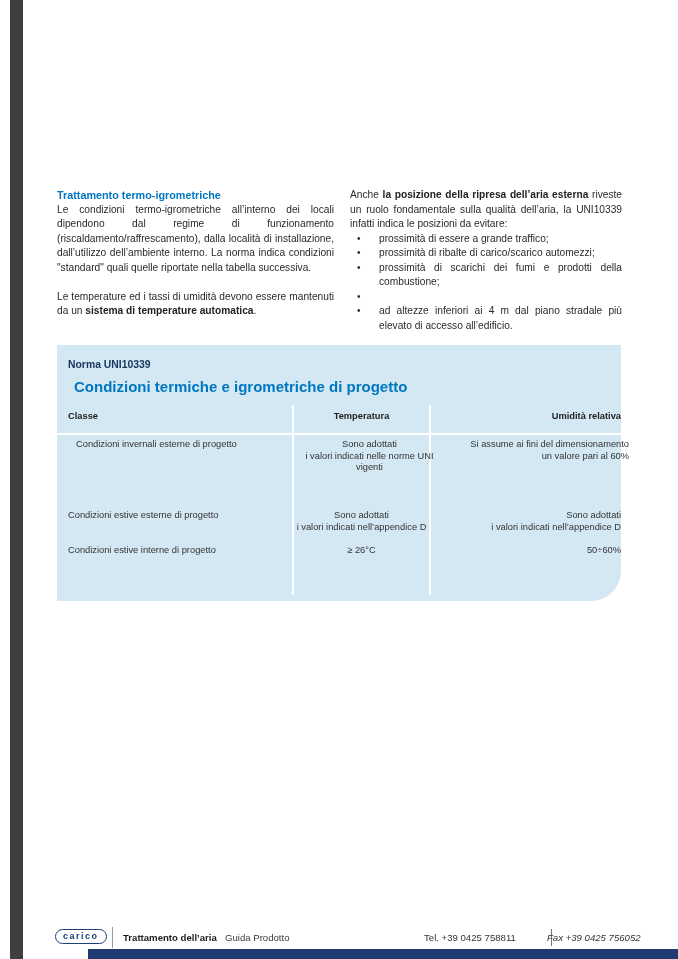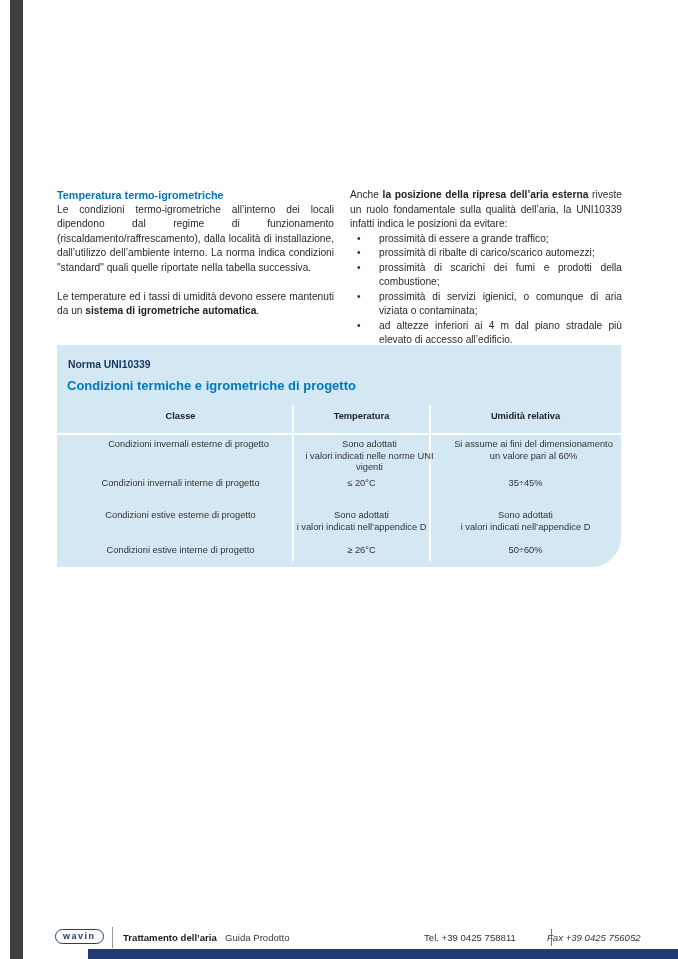--- a/index.html
+++ b/index.html
@@ -26,40 +26,40 @@
     margin-bottom:0px;
   }
   .spacer { height:14.5px; }
   b.inline { font-weight:bold; color:#222; }
   .bullets { margin-top:0; }
   .bullet { display:flex; }
   .bullet .marker { width:29px; flex:0 0 29px; text-align:left; padding-left:7px; }
   .bullet .btext { flex:1; text-align:justify; }
   
   .norma-table {
-    position:absolute; left:57px; top:345px; width:564px; height:222px;
+    position:absolute; left:57px; top:345px; width:564px; height:256px;
     background:#d3e8f3;
     border-bottom-right-radius:30px;
   }
   .tbl-title1 {
     position:absolute; left:11px; top:14px;
     font-size:10.4px; font-weight:bold; color:#17365d;
   }
   .tbl-title2 {
-    position:absolute; left:10px; top:33px;
-    font-size:13px; font-weight:bold; color:#0077c0;
+    position:absolute; left:17px; top:33px;
+    font-size:15px; font-weight:bold; color:#0077c0;
   }
   .v-sep { position:absolute; top:60px; bottom:6px; width:2px; background:#ffffff; }
   .v-sep1 { left:235px; }
   .v-sep2 { left:372px; }
   .h-rule { position:absolute; left:0; top:88px; width:100%; height:2px; background:#ffffff; }
   .t-row { position:absolute; left:0; width:100%; display:flex; font-size:9.3px; line-height:11.5px; color:#333; }
-  .t-c1 { flex:0 0 236px; padding-left:11px; text-align:center; }
+  .t-c1 { flex:0 0 236px; padding-left:11px; text-align:left; }
   .t-c2 { flex:0 0 137px; text-align:center; }
-  .t-c3 { flex:0 0 191px; text-align:center; }
+  .t-c3 { flex:0 0 191px; text-align:right; }
   .t-head { top:66px; font-weight:bold; color:#222; }
   .row1 { top:94px;margin-left:8px; }
   .row2 { top:133px; }
   .row3 { top:165px; }
   .row4 { top:200px; }
   .cell-line { display:block; }
   
   .footer { position:absolute; left:0; top:926px; width:678px; height:24px; font-size:9.6px; color:#222; }
   .pg-num { position:absolute; left:24px; top:24px; font-weight:normal;margin-top:12px; }
   .logo {
@@ -78,44 +78,43 @@
     position:absolute; left:88px; top:949px; width:590px; height:10px;
     background:#203b72;
   }
 </style>
 </head>
 <body>
 
 <div class="scan-edge"></div>
 
 <div class="col col-left">
-  <div class="heading">Temperatura termo-igrometriche</div>
+  <div class="heading">Trattamento termo-igrometriche</div>
   <p><span>Le condizioni termo-igrometriche all’interno dei locali dipendono dal regime di funzionamento (riscaldamento/raffrescamento), dalla località di installazione, dall’utilizzo dell’ambiente interno. La norma indica condizioni "standard" quali quelle riportate nella tabella successiva.</span></p>
   <div class="spacer"></div>
-  <p><span>Le temperature ed i tassi di umidità devono essere mantenuti da un </span><b class="inline">sistema di igrometriche automatica</b><span>.</span></p>
+  <p><span>Le temperature ed i tassi di umidità devono essere mantenuti da un </span><b class="inline">sistema di temperature automatica</b><span>.</span></p>
 </div>
 
 <div class="col col-right">
   <p><span>Anche </span><b class="inline">la posizione della ripresa dell’aria esterna</b><span> riveste un ruolo fondamentale sulla qualità dell’aria, la UNI10339 infatti indica le posizioni da evitare:</span></p>
   <div class="bullets">
     <div class="bullet">
       <span class="marker">•</span>
       <span class="btext">prossimità di essere a grande traffico;</span>
     </div>
     <div class="bullet">
       <span class="marker">•</span>
       <span class="btext">prossimità di ribalte di carico/scarico automezzi;</span>
     </div>
     <div class="bullet">
       <span class="marker">•</span>
       <span class="btext">prossimità di scarichi dei fumi e prodotti della combustione;</span>
     </div>
     <div class="bullet">
       <span class="marker">•</span>
-      <span class="btext">prossimità di servizi igienici, o comunque di aria viziata o contaminata;</span>
     </div>
     <div class="bullet">
       <span class="marker">•</span>
       <span class="btext">ad altezze inferiori ai 4 m dal piano stradale più elevato di accesso all’edificio.</span>
     </div>
   </div>
 </div>
 
 <div class="norma-table">
   <div class="tbl-title1">Norma UNI10339</div>
@@ -136,29 +135,20 @@
     <div class="t-c2">
       <span class="cell-line">Sono adottati</span>
       <span class="cell-line">i valori indicati nelle norme UNI vigenti</span>
     </div>
     <div class="t-c3">
       <span class="cell-line">Si assume ai fini del dimensionamento</span>
       <span class="cell-line">un valore pari al 60%</span>
     </div>
   </div>
 
-  <div class="t-row row2">
-    <div class="t-c1">Condizioni invernali interne di progetto</div>
-    <div class="t-c2">
-      <span class="cell-line">≤ 20°C</span>
-    </div>
-    <div class="t-c3">
-      <span class="cell-line">35÷45%</span>
-    </div>
-  </div>
 
   <div class="t-row row3">
     <div class="t-c1">Condizioni estive esterne di progetto</div>
     <div class="t-c2">
       <span class="cell-line">Sono adottati</span>
       <span class="cell-line">i valori indicati nell’appendice D</span>
     </div>
     <div class="t-c3">
       <span class="cell-line">Sono adottati</span>
       <span class="cell-line">i valori indicati nell’appendice D</span>
@@ -171,21 +161,21 @@
       <span class="cell-line">≥ 26°C</span>
     </div>
     <div class="t-c3">
       <span class="cell-line">50÷60%</span>
     </div>
   </div>
 </div>
 
 <div class="footer">
   <span class="pg-num">12</span>
-  <span class="logo">wavin</span>
+  <span class="logo">carico</span>
   <span class="fdiv1"></span>
   <span class="doc-bold">Trattamento dell’aria</span>
   <span class="doc-reg">Guida Prodotto</span>
   <span class="tel">Tel.  +39 0425 758811</span>
   <span class="fdiv2"></span>
   <span class="fax">Fax +39 0425 756052</span>
 </div>
 
 <div class="bottom-band"></div>
 

